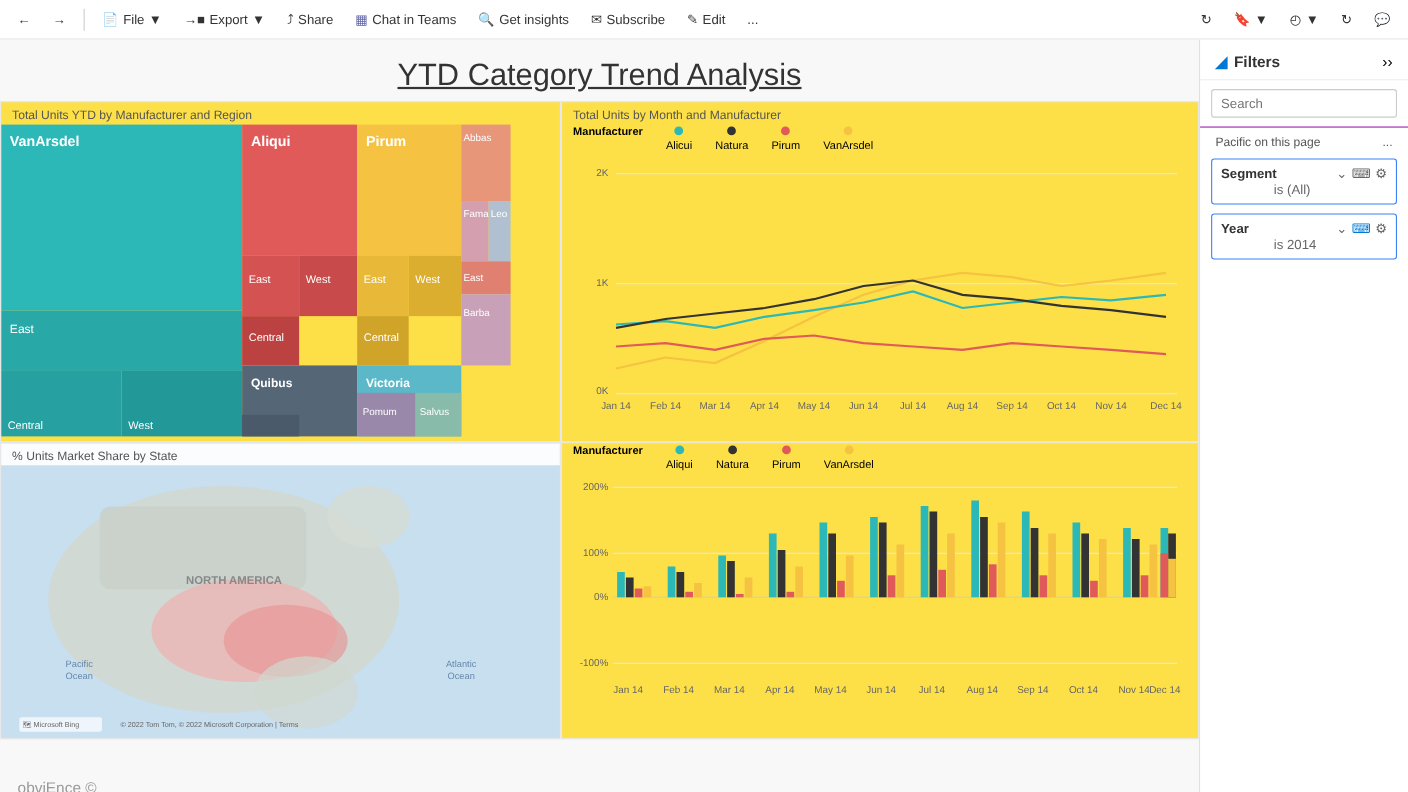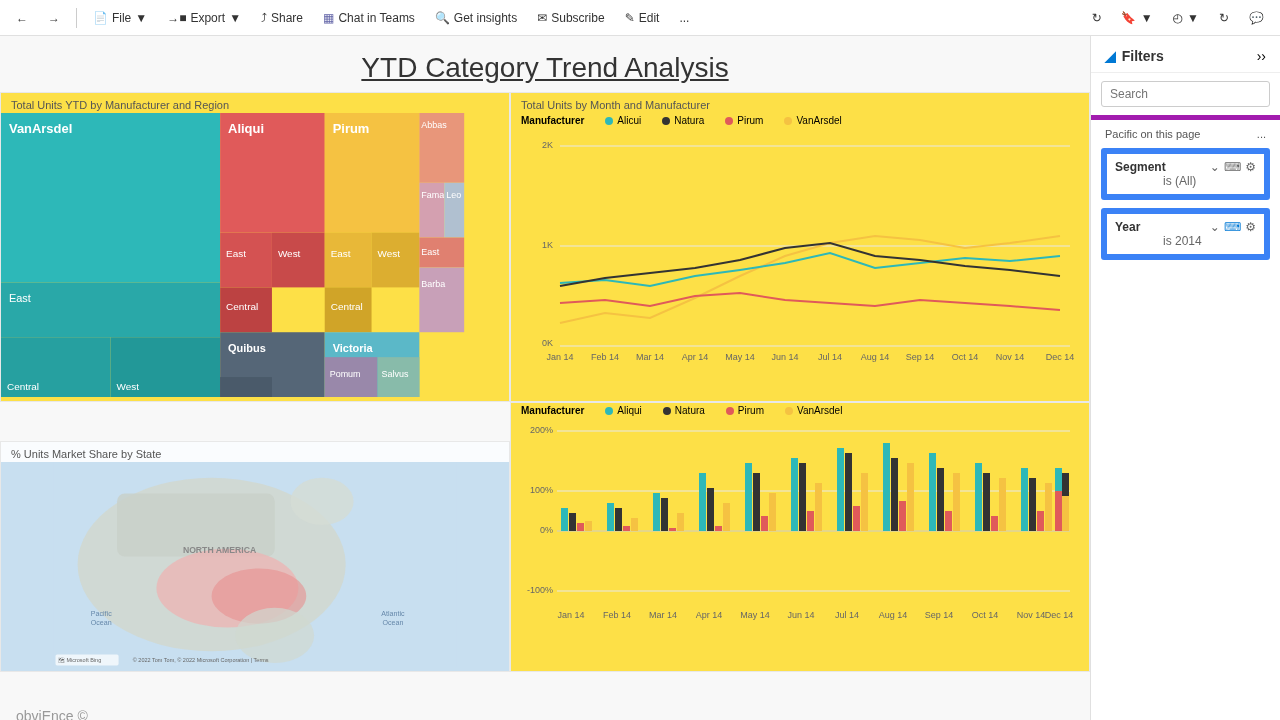--- a/index.html
+++ b/index.html
@@ -28,38 +28,38 @@
     #page-title-area { text-align: center; padding: 16px 0 8px; }
     #page-title-area h1 { font-size: 28px; font-weight: 300; color: #333; text-decoration: underline; }
 
     
     #charts-grid { display: grid; grid-template-columns: 510px 1fr; grid-template-rows: 310px 270px; gap: 0; height: calc(100% - 70px); }
 
     
     .chart-container { background: #fde047; border: 1px solid #e8e8e8; position: relative; overflow: hidden; }
     .chart-title { font-size: 11px; color: #555; padding: 6px 10px 2px; }
     .legend { display: flex; gap: 21px; padding: 2px 10px; flex-wrap: wrap; }
-    .legend-item { display: flex; align-items: center; gap: 4px; font-size: 10px; }
+    .legend-item { display: flex; align-items: center; gap: 4px; font-size: 10px; flex-direction: column; }
     .legend-dot { width: 8px; height: 8px; border-radius: 50%; }
 
     
-    #map-container { background: #c8dff0; position: relative; overflow: hidden; margin-top: 39px; }
+    #map-container { background: #c8dff0; position: relative; overflow: hidden; }
 
     
     #filters-panel {
       width: 190px; min-width: 190px; background: #fff;
       border-left: 1px solid #e0e0e0; display: flex; flex-direction: column;
       padding: 0;
     }
     #filters-header { display: flex; align-items: center; justify-content: space-between; padding: 12px 14px 8px; border-bottom: 1px solid #eee; }
     #filters-header-left { display: flex; align-items: center; gap: 6px; font-size: 14px; font-weight: 600; color: #333; }
-    #filters-search { padding: 8px 10px; border-bottom: 5px solid #a21caf; }
+    #filters-search { padding: 8px 10px; border-bottom: 1px solid #a21caf; }
     #filters-search input { width: 100%; padding: 5px 8px; border: 1px solid #ccc; border-radius: 3px; font-size: 12px; }
     #filters-on-page { padding: 8px 14px 4px; font-size: 11px; color: #555; display: flex; justify-content: space-between; align-items: center; }
-    .filter-card { margin: 4px 10px; border: 6px solid #3b82f6; border-radius: 3px; padding: 6px 8px; }
+    .filter-card { margin: 4px 10px; border: 1px solid #3b82f6; border-radius: 3px; padding: 6px 8px; }
     .filter-card-header { display: flex; justify-content: space-between; align-items: center; }
     .filter-card-title { font-size: 12px; font-weight: 600; color: #333; }
     .filter-card-value { font-size: 12px; color: #666; margin-left: 48px; }
     .filter-card-actions { display: flex; gap: 4px; }
     .filter-action-btn { border: none; background: transparent; cursor: pointer; color: #666; font-size: 12px; }
 
     
     svg text { font-family: 'Segoe UI', Arial, sans-serif; }
 
     

